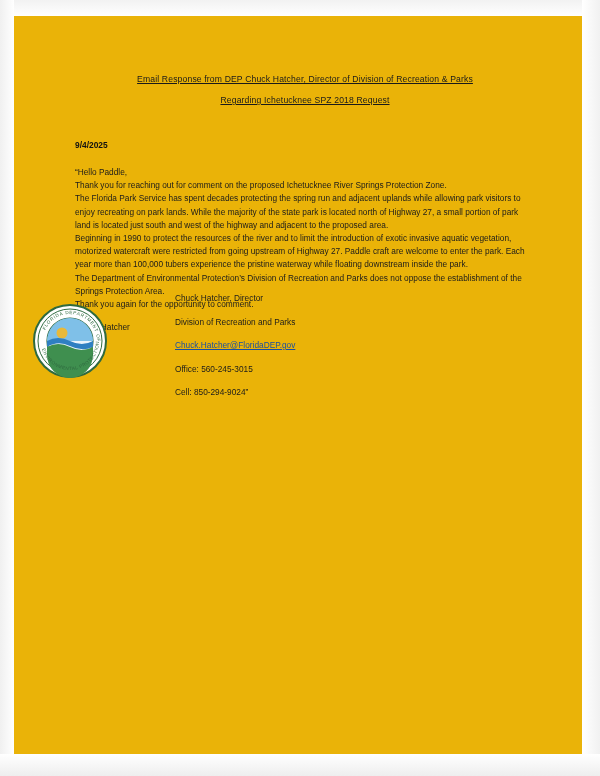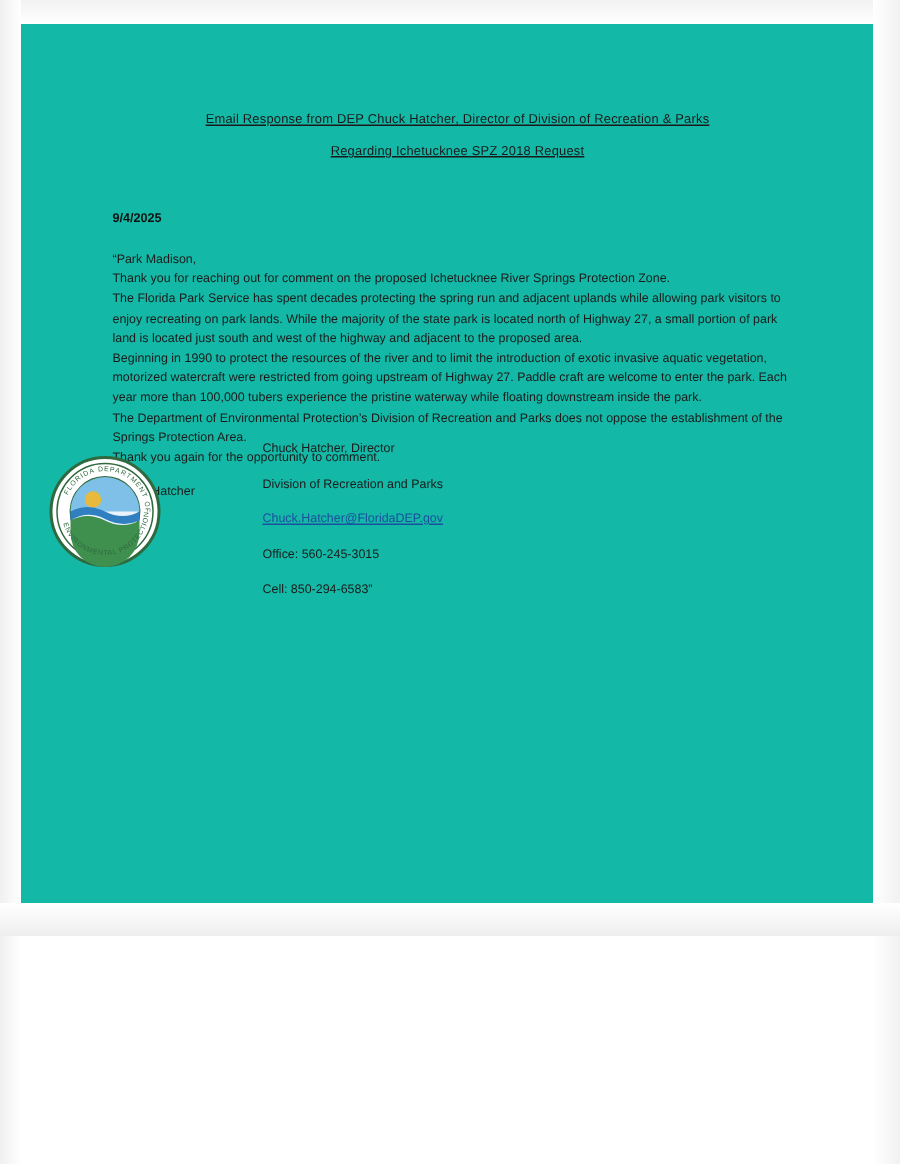--- a/index.html
+++ b/index.html
@@ -9,22 +9,22 @@
   }
   body {
     width: 600px;
     height: 776px;
     font-family: "Liberation Sans", sans-serif;
     overflow: hidden;
   }
   .page {
     position: relative;
     width: 600px;
-    height: 624px;
-    background: #14b8a6;
+    height: 776px;
+    background: #eab308;
   }
   
   .page-edge-top {
     position: absolute;
     left: 0; top: 0; width: 600px; height: 16px;
     background: linear-gradient(to bottom, #f2f2f2, #ffffff);
   }
   .page-edge-left {
     position: absolute;
     left: 0; top: 0; width: 14px; height: 776px;
@@ -119,21 +119,21 @@
     <div class="heading heading-1">
       <span>Email Response from DEP Chuck Hatcher, Director of Division of Recreation &amp; Parks</span>
     </div>
 
     <div class="heading heading-2">
       <span>Regarding Ichetucknee SPZ 2018 Request</span>
     </div>
 
     <div class="date">9/4/2025</div>
 
-    <div class="para greeting">“Park Madison,</div>
+    <div class="para greeting">“Hello Paddle,</div>
 
     <div class="para">Thank you for reaching out for comment on the proposed Ichetucknee River Springs Protection Zone.</div>
     <div class="para">The Florida Park Service has spent decades protecting the spring run and adjacent uplands while allowing park visitors to enjoy recreating on park lands. While the majority of the state park is located north of Highway 27, a small portion of park land is located just south and west of the highway and adjacent to the proposed area.</div>
     <div class="para">Beginning in 1990 to protect the resources of the river and to limit the introduction of exotic invasive aquatic vegetation, motorized watercraft were restricted from going upstream of Highway 27. Paddle craft are welcome to enter the park. Each year more than 100,000 tubers experience the pristine waterway while floating downstream inside the park.</div>
     <div class="para">The Department of Environmental Protection’s Division of Recreation and Parks does not oppose the establishment of the Springs Protection Area.</div>
     <div class="para">Thank you again for the opportunity to comment.</div>
 
     <div class="signature-name">Chuck Hatcher</div>
   </div>
 
@@ -159,15 +159,15 @@
     </svg>
   </div>
 
   <div class="sig-block">
     <div class="sig-line bold">Chuck Hatcher, Director</div>
     <div class="sig-line">Division of Recreation and Parks</div>
     <div class="sig-line">
       <span class="sig-link">Chuck.Hatcher@FloridaDEP.gov</span>
     </div>
     <div class="sig-line">Office: 560-245-3015</div>
-    <div class="sig-line">Cell: 850-294-6583”</div>
+    <div class="sig-line">Cell: 850-294-9024”</div>
   </div>
 </div>
 
 </body></html>

